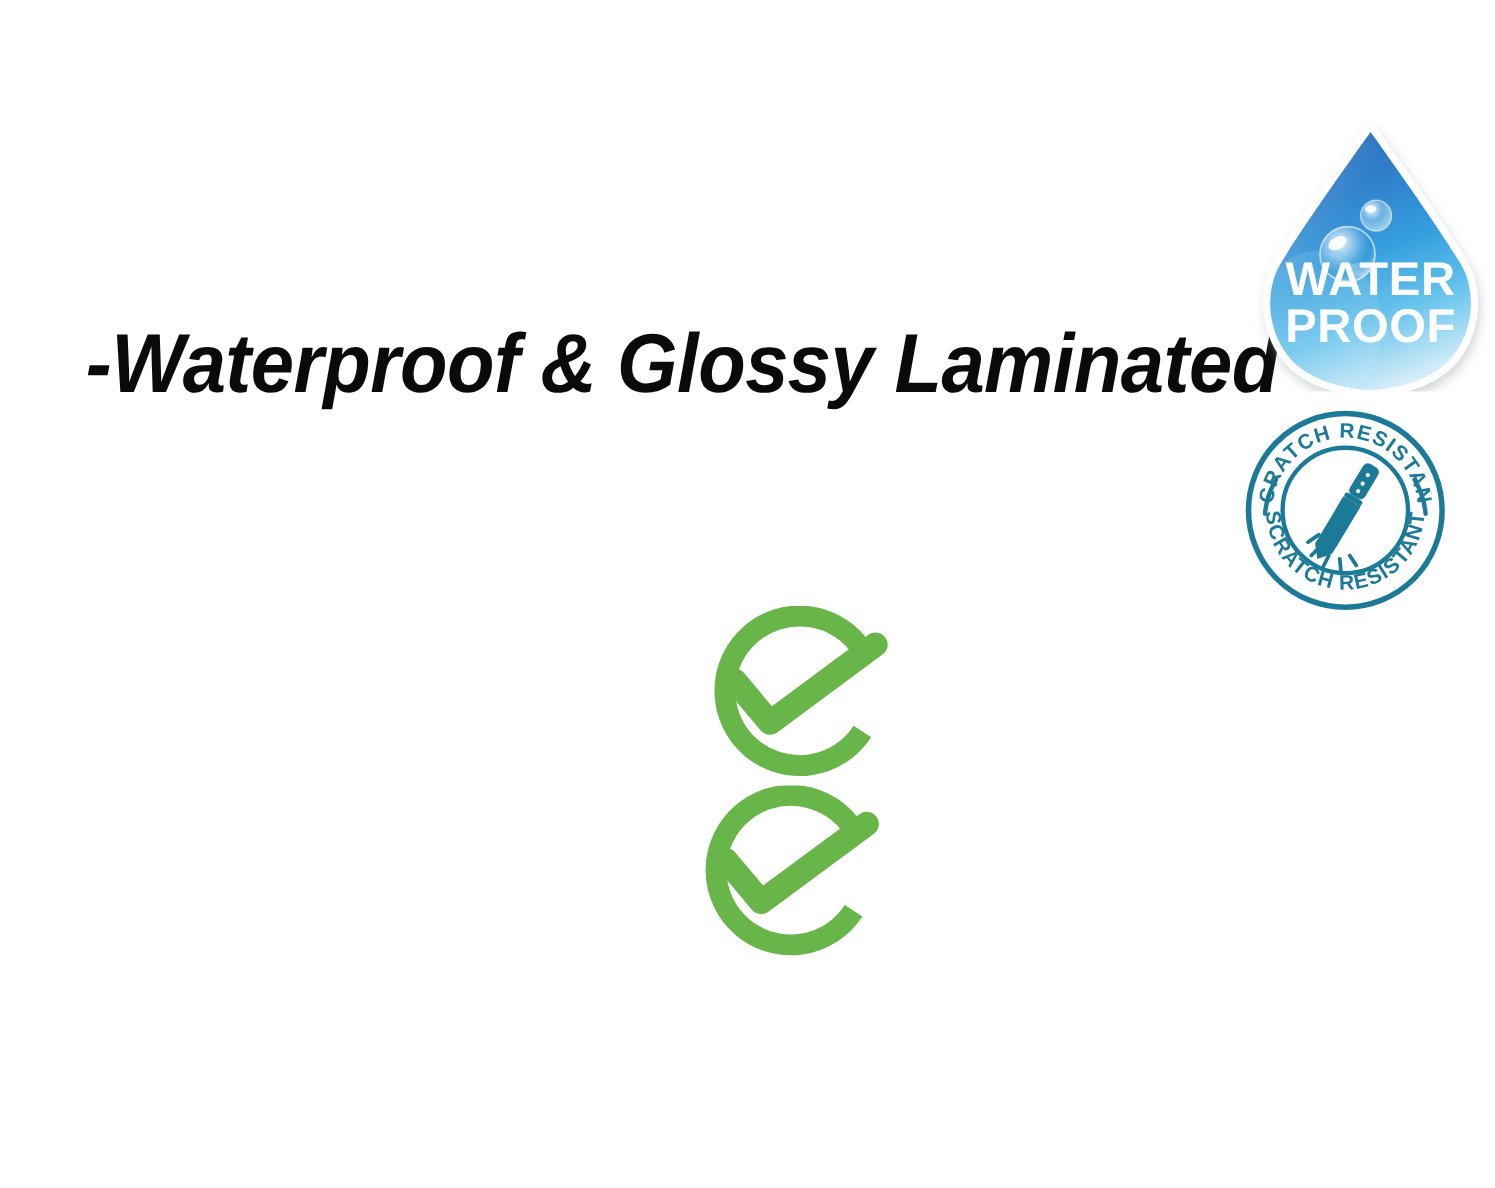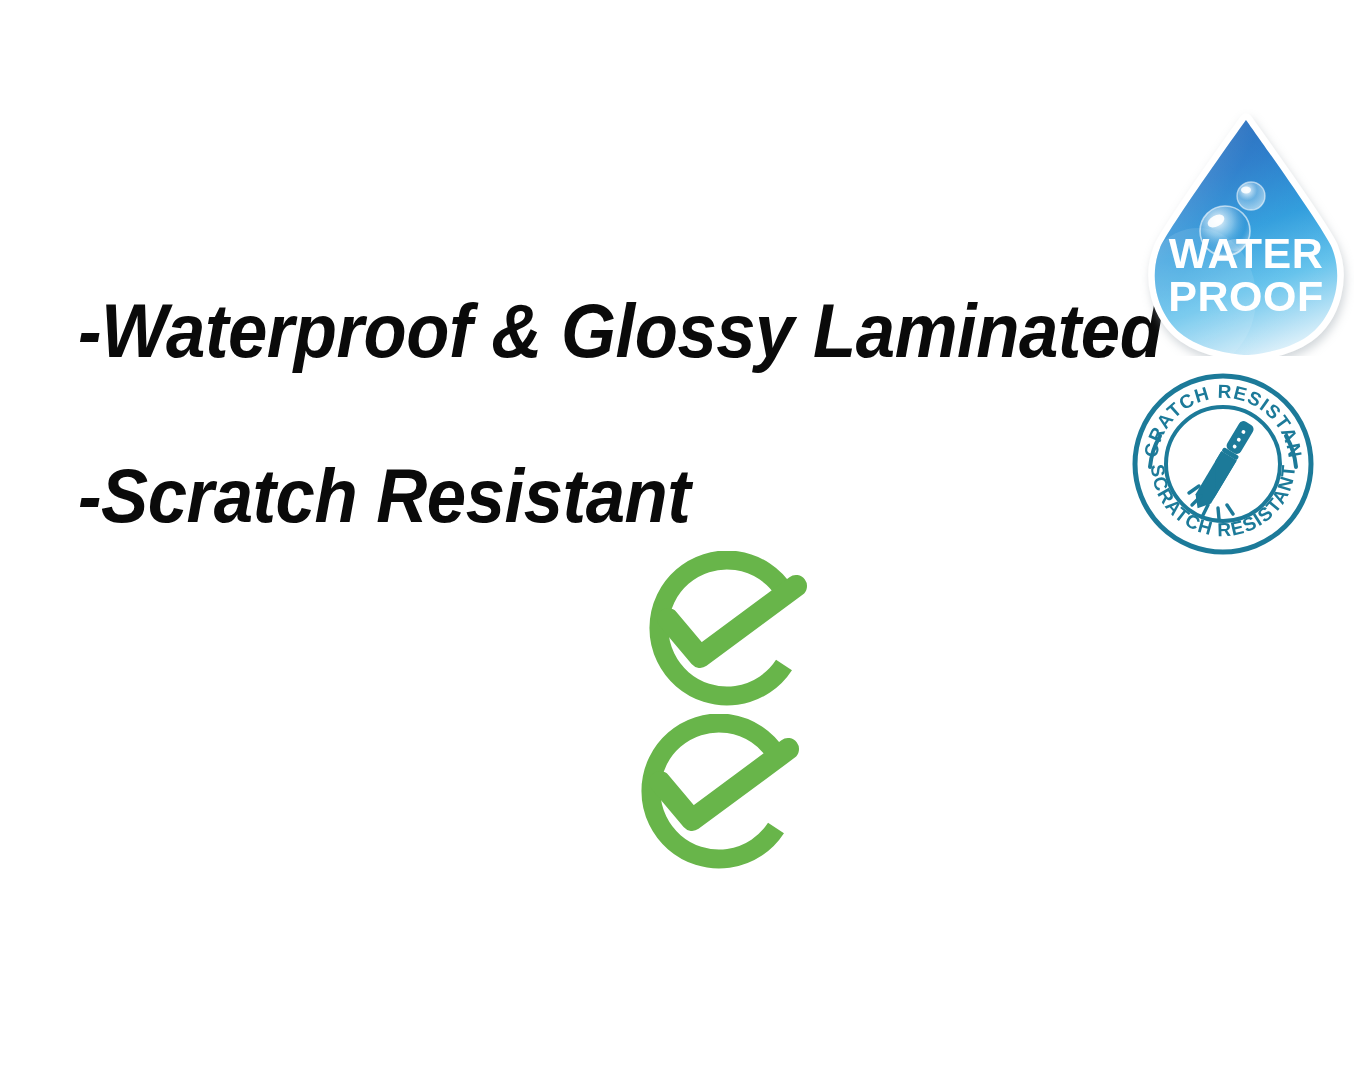--- a/index.html
+++ b/index.html
@@ -81,23 +81,20 @@
 <body>
 
 <div id="canvas">
 
   <div class="feature-list">
 
     <div class="feature-row">
       <span class="feature-text">-Waterproof &amp; Glossy Laminated</span>
     </div>
 
-    <div class="feature-row">
-      <span class="feature-text">-Scratch Resistant</span>
-    </div>
 
 
 
   </div>
 
   <div class="waterproof-badge">
     <svg width="216" height="248" viewBox="0 0 216 248">
       <defs>
         <linearGradient id="dropGrad" x1="0.32" y1="0" x2="0.62" y2="1">
           <stop offset="0%" stop-color="#1B63B8"></stop>

